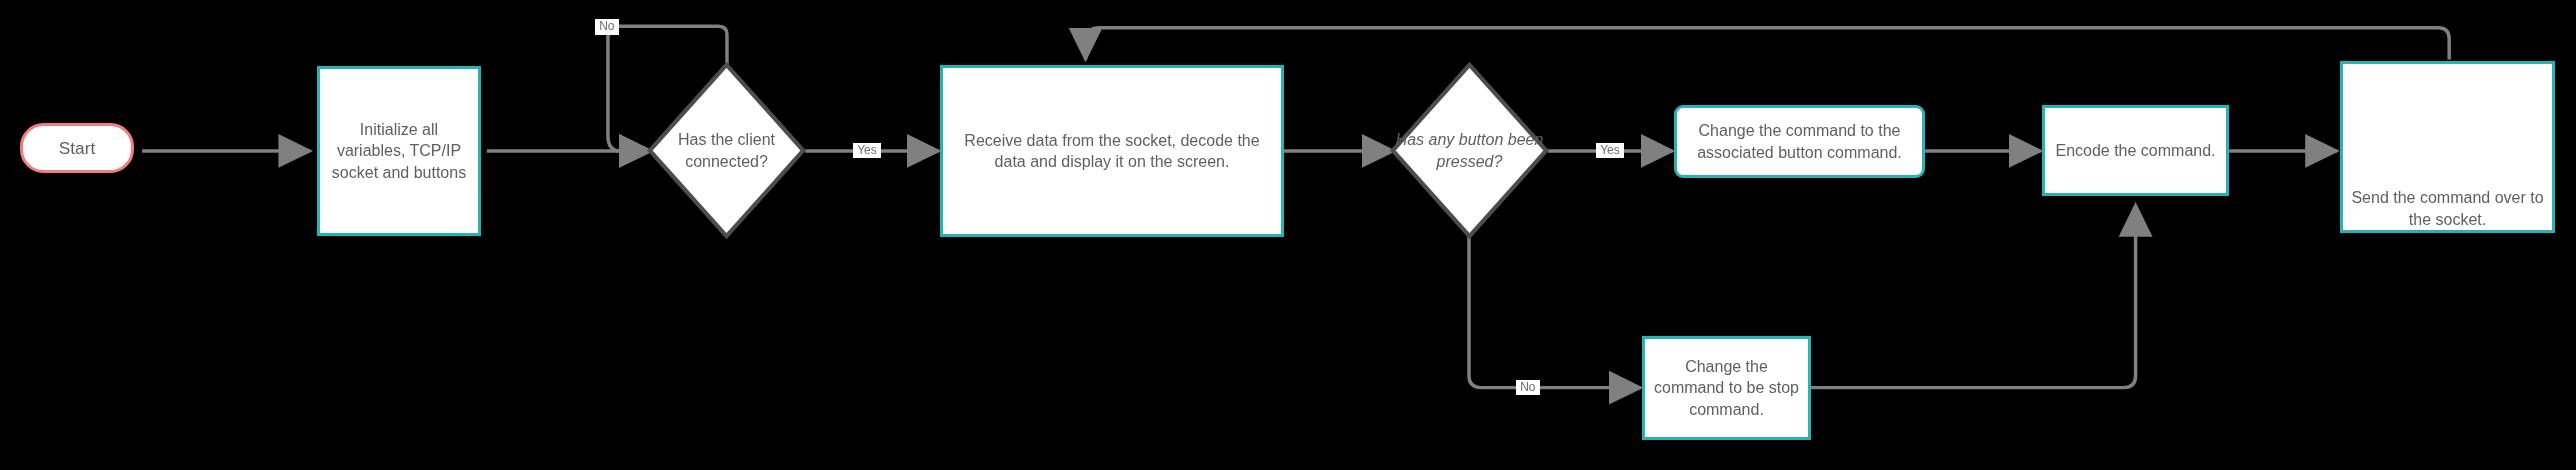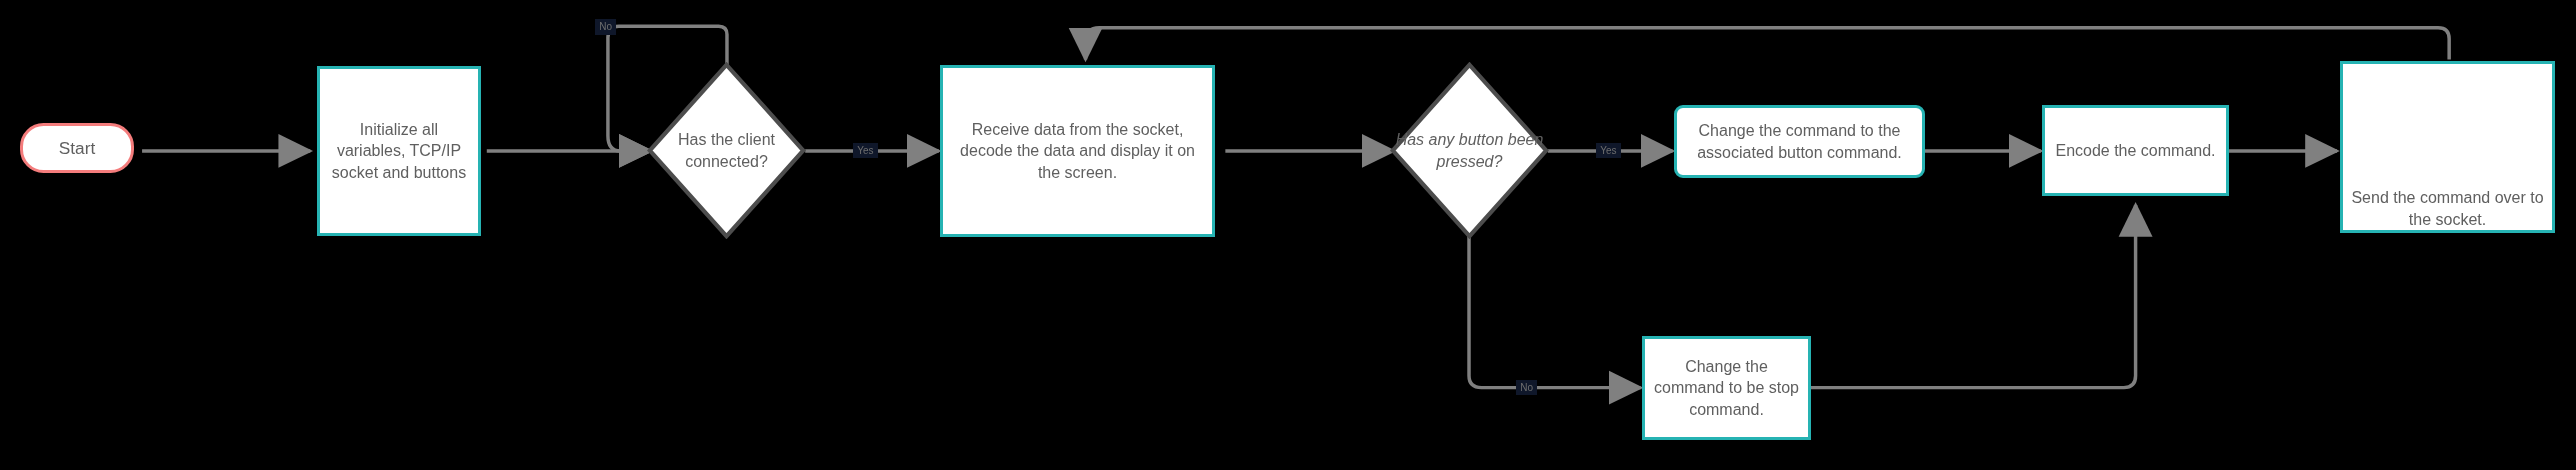--- a/index.html
+++ b/index.html
@@ -13,22 +13,22 @@
   .proc .txt{color:#5f5f5f;font-size:16px;line-height:21.5px;padding:0 7px;}
   .term{border:3.5px solid #F47C7C;border-radius:23.5px;}
   .term .txt{color:#5f5f5f;font-size:17.3px;line-height:21px;}
 
   .diamond{position:absolute;}
   .diamond .dshape{position:absolute;left:0;top:0;width:100%;height:100%;}
   .diamond .dlabel{position:absolute;left:0;top:0;width:100%;height:100%;
         display:flex;align-items:center;justify-content:center;text-align:center;
         color:#5f5f5f;font-size:16px;line-height:21.5px;}
 
-  .elabel{position:absolute;color:#6e6e6e;font-size:10px;line-height:15.2px;
-          background:#0f172a;padding:0 4.2px;white-space:nowrap;}
+  .elabel{position:absolute;color:#6e6e6e;font-size:12px;line-height:15.2px;
+          background:#ffffff;padding:0 4.2px;white-space:nowrap;}
 </style>
 </head>
 <body>
 
 <div id="stage">
 
   <svg class="edges" viewBox="0 0 3721 679" xmlns="http://www.w3.org/2000/svg">
     <defs>
       <marker id="ah" markerWidth="11" markerHeight="11" refX="9.2" refY="5.5" orient="auto" markerUnits="strokeWidth">
         <path d="M0,0.6 L10,5.5 L0,10.4 z" fill="#808080"></path>
@@ -68,21 +68,21 @@
     <span class="txt">Initialize all variables, TCP/IP socket and buttons</span>
   </div>
 
   <div class="diamond" style="left:647px;top:62px;width:159px;height:177px;">
     <svg class="dshape" viewBox="0 0 230 256" xmlns="http://www.w3.org/2000/svg">
       <polygon points="115,4 226,128 115,252 4,128" fill="#ffffff" stroke="#4d4d4d" stroke-width="6"></polygon>
     </svg>
     <span class="dlabel">Has the client connected?</span>
   </div>
 
-  <div class="node proc" style="left:940px;top:65px;width:275px;height:172px;">
+  <div class="node proc" style="left:940px;top:65px;width:344px;height:172px;">
     <span class="txt">Receive data from the socket, decode the data and display it on the screen.</span>
   </div>
 
   <div class="diamond" style="left:1390px;top:62px;width:159px;height:177px;font-style:italic;">
     <svg class="dshape" viewBox="0 0 230 256" xmlns="http://www.w3.org/2000/svg">
       <polygon points="115,4 226,128 115,252 4,128" fill="#ffffff" stroke="#4d4d4d" stroke-width="6"></polygon>
     </svg>
     <span class="dlabel">Has any button been pressed?</span>
   </div>
 

